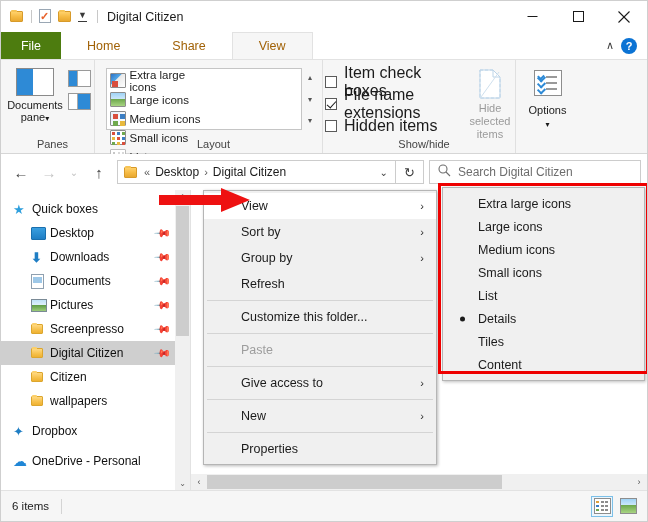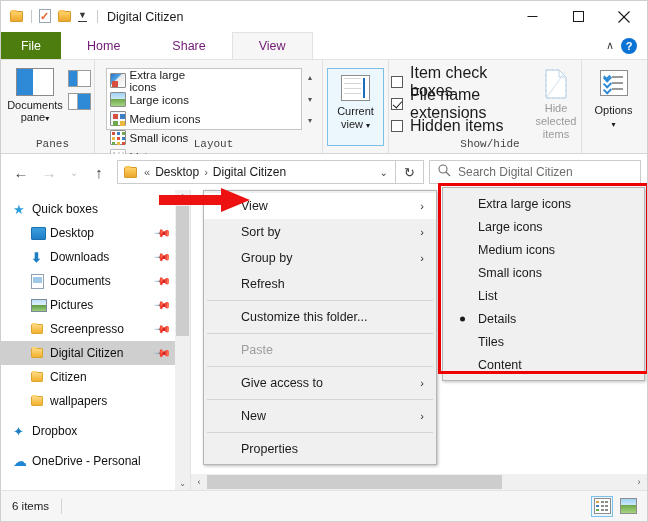--- a/index.html
+++ b/index.html
@@ -75,21 +75,21 @@
 
   
   .tabstrip {
     position: absolute; left: 0; top: 31px;
     width: 646px; height: 27px;
     background: #ffffff;
     display: flex; align-items: stretch;
   }
   .tab {
     display: flex; align-items: center; justify-content: center;
-    font-size: 12.5px; color: #701a75; padding: 0 26px;
+    font-size: 12.5px; color: #a16207; padding: 0 26px;
     box-sizing: border-box; min-width: 60px;
   }
   .tab.file {
     background: #4d7c0f; color: #ffffff; width: 56px; padding: 0;
   }
   .tab.active {
     background: #f6f6f6;
     border-left: 1px solid #e2e2e2; border-right: 1px solid #e2e2e2;
     border-top: 1px solid #e2e2e2;
   }
@@ -115,21 +115,21 @@
     display: flex; box-sizing: border-box;
   }
   .rgroup {
     position: relative; height: 100%;
     display: flex; flex-direction: column; align-items: center;
     box-sizing: border-box;
   }
   .rgroup + .rgroup { border-left: 1px solid #e0e0e0; }
   .rgroup-label {
     position: absolute; bottom: 3px; left: 10px; right: 0;
-    text-align: center; font-size: 11px; color: #444; font-family: Liberation Mono, monospace;
+    text-align: center; font-size: 11px; color: #444;
   }
   .rgroup-body { flex: 1; display: flex; align-items: flex-start; padding-top: 4px; }
 
   
   .g-panes { width: 93px; }
   .navpane-btn {
     width: 62px; display: flex; flex-direction: column; align-items: center;
     padding-top: 4px; cursor: default;
   }
   .navpane-icon {
@@ -525,32 +525,20 @@
         </div>
         <div class="gallery-scroll">
           <div class="gs-btn">▴</div>
           <div class="gs-btn">▾</div>
           <div class="gs-btn">▾</div>
         </div>
       </div>
       <div class="rgroup-label">Layout</div>
     </div>
 
-    <div class="rgroup g-cview">
-      <div class="rgroup-body">
-        <div class="cview-btn">
-          <div class="cview-ic"></div>
-          <div class="cview-label">
-            <span>Current</span><br>
-            <span>view</span>
-            <span style="font-size:8px">▾</span>
-          </div>
-        </div>
-      </div>
-    </div>
 
     <div class="rgroup g-show">
       <div class="rgroup-body">
         <div class="show-checks">
           <div class="chkrow">
             <span class="cbox"></span>
             <span>Item check boxes</span>
           </div>
           <div class="chkrow">
             <span class="cbox on"></span>

